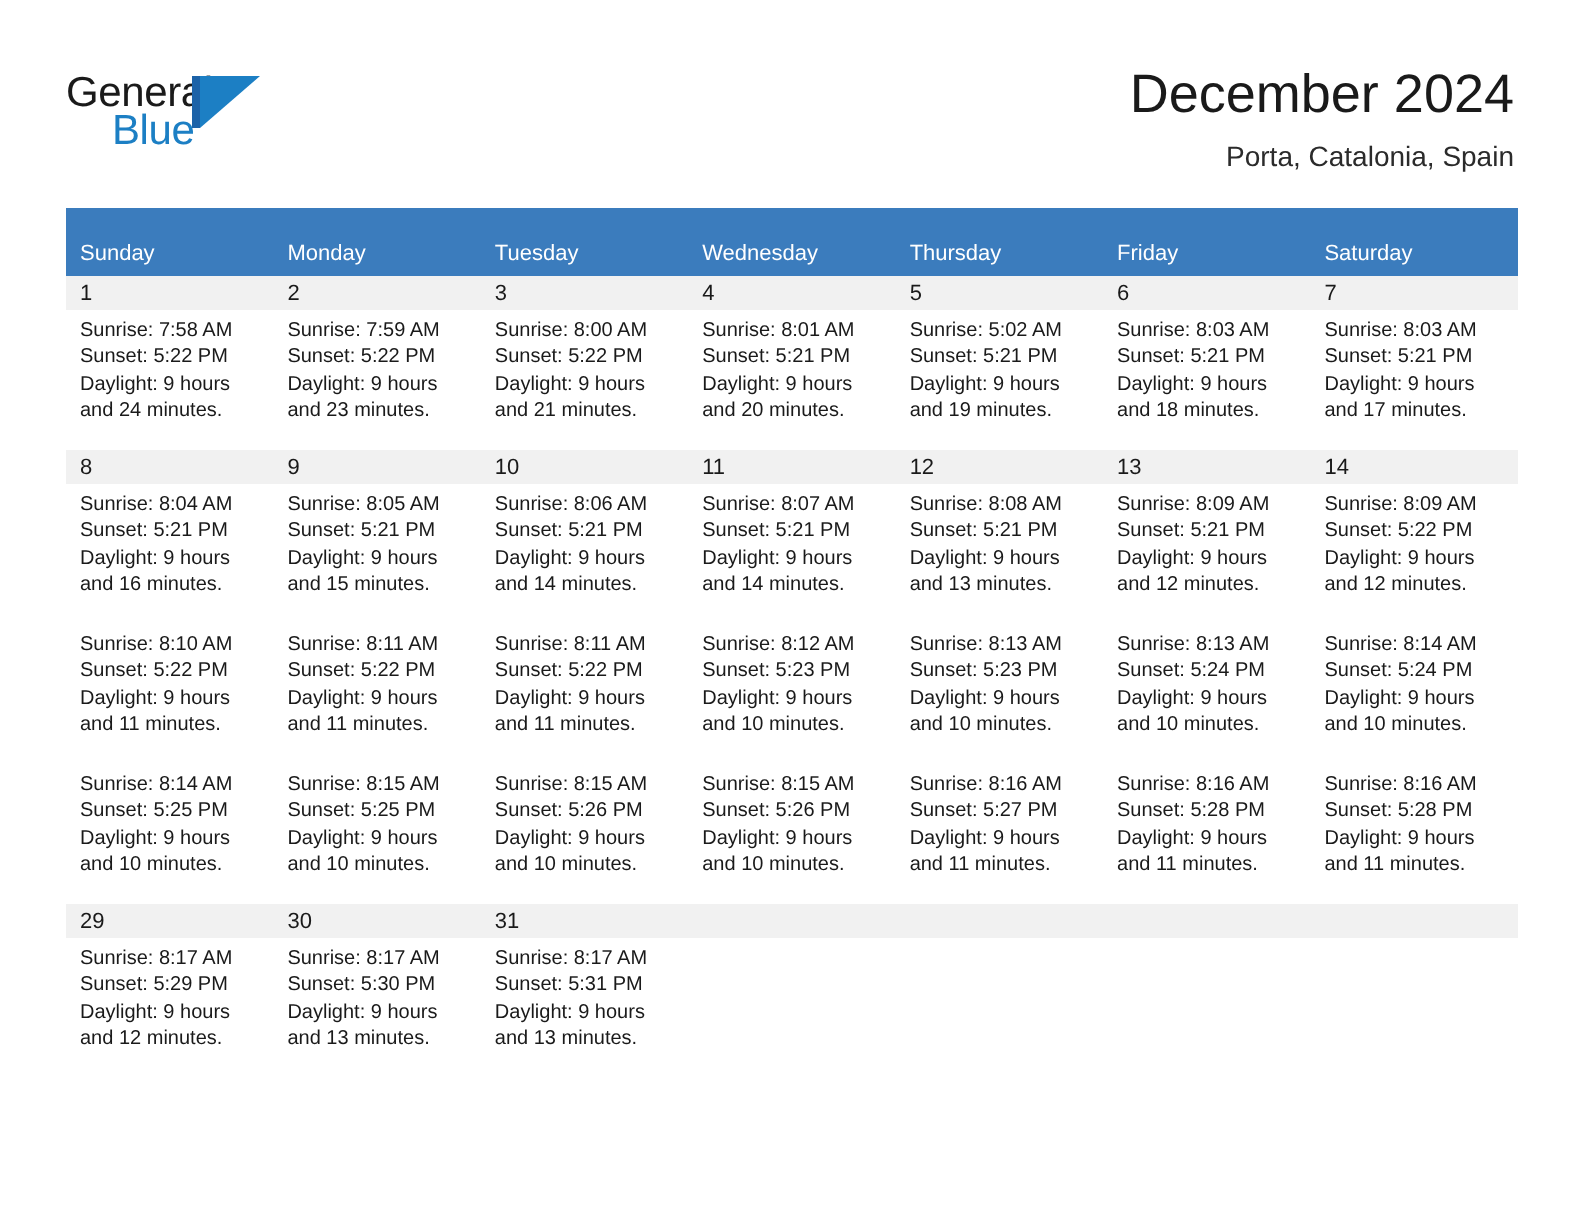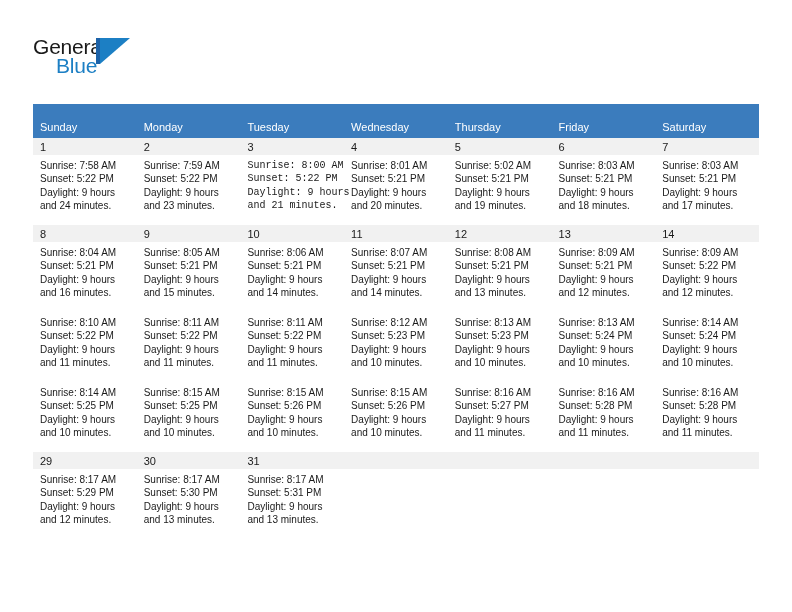--- a/index.html
+++ b/index.html
@@ -175,20 +175,24 @@
       <div class="brand-stack">
         <span class="brand-general">General</span>
         <span class="brand-blue">Blue</span>
         <span class="brand-mark">
           <span class="bar"></span>
           <span class="flag"></span>
         </span>
       </div>
     </div>
 
+    <div class="title-block">
+      <div class="cal-title">December 2024</div>
+      <div class="cal-subtitle">Porta, Catalonia, Spain</div>
+    </div>
 
   </div>
 
   <table class="calendar">
     <colgroup>
       <col>
         <col>
         <col>
         <col>
         <col>
@@ -240,21 +244,21 @@
             </div>
           </td>
           <td style="border-top: none;">
             <div class="cell-body">
               <div class="info-line">Sunrise: 7:59 AM</div>
               <div class="info-line">Sunset: 5:22 PM</div>
               <div class="info-line">Daylight: 9 hours</div>
               <div class="info-line">and 23 minutes.</div>
             </div>
           </td>
-          <td style="border-top: none; font-family: Liberation Mono, monospace;">
+          <td style="border-top: none;">
             <div class="cell-body">
               <div class="info-line">Sunrise: 8:00 AM</div>
               <div class="info-line">Sunset: 5:22 PM</div>
               <div class="info-line">Daylight: 9 hours</div>
               <div class="info-line">and 21 minutes.</div>
             </div>
           </td>
           <td style="border-top: none;">
             <div class="cell-body">
               <div class="info-line">Sunrise: 8:01 AM</div>

